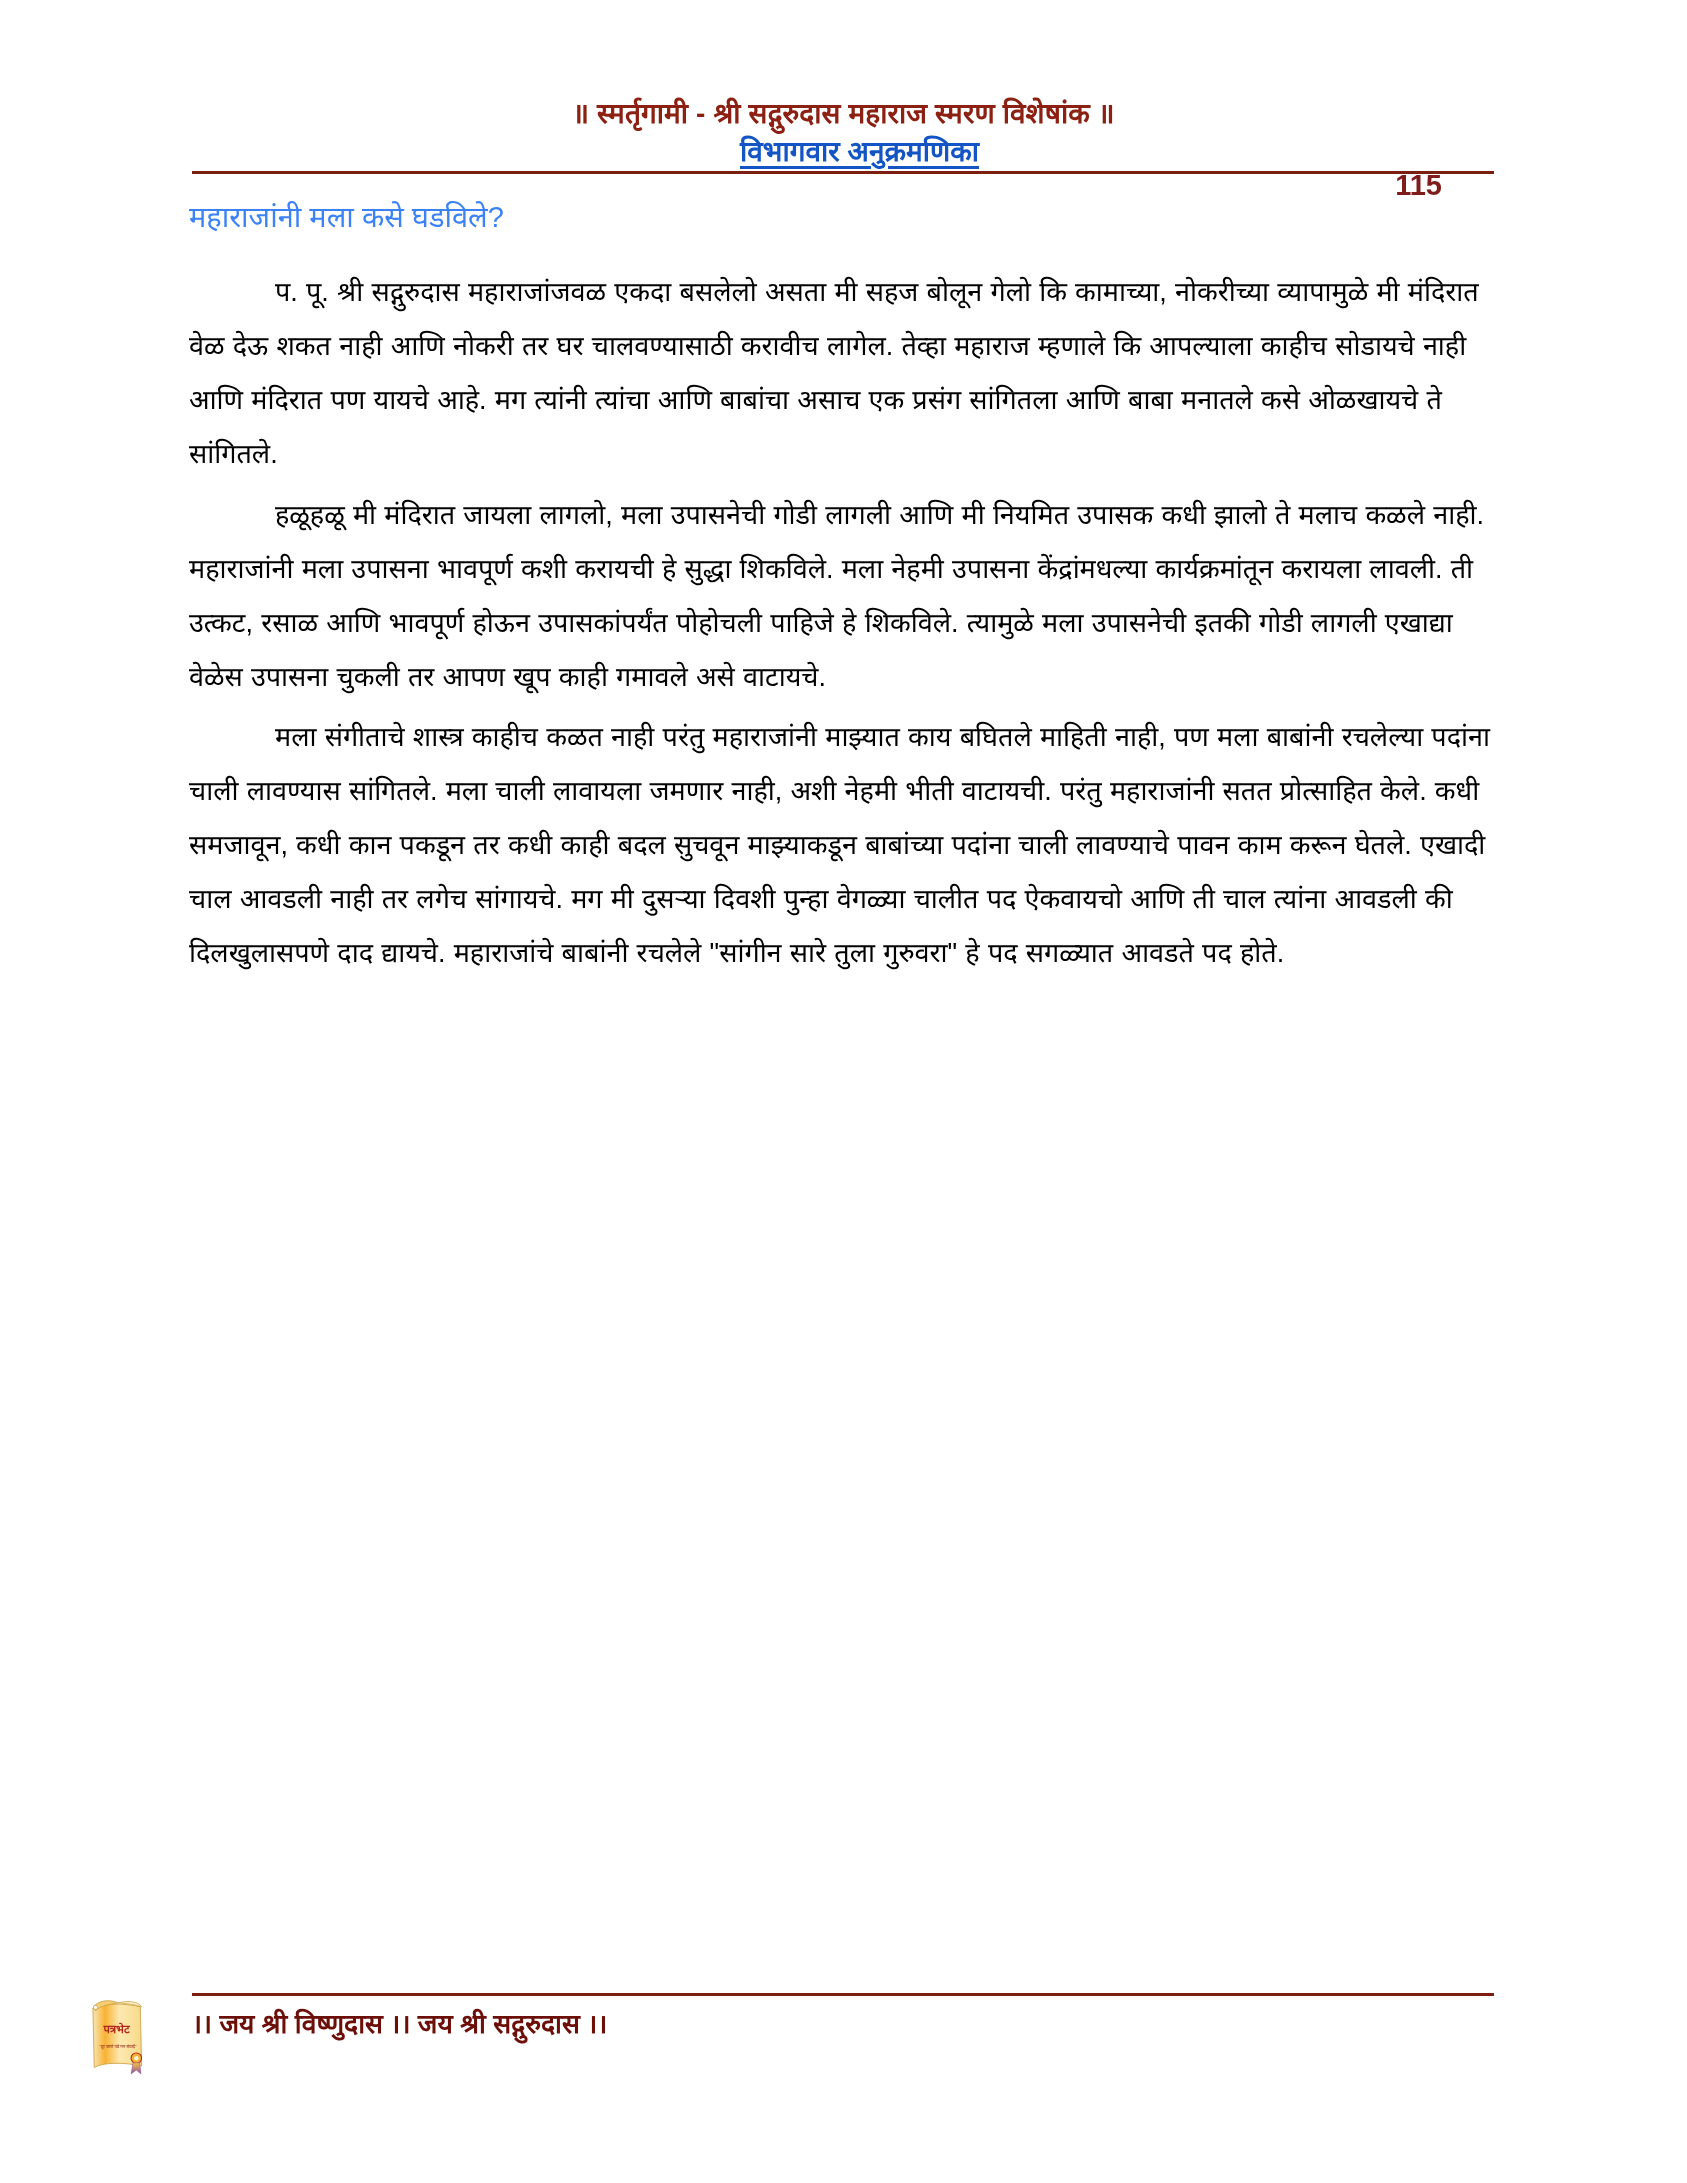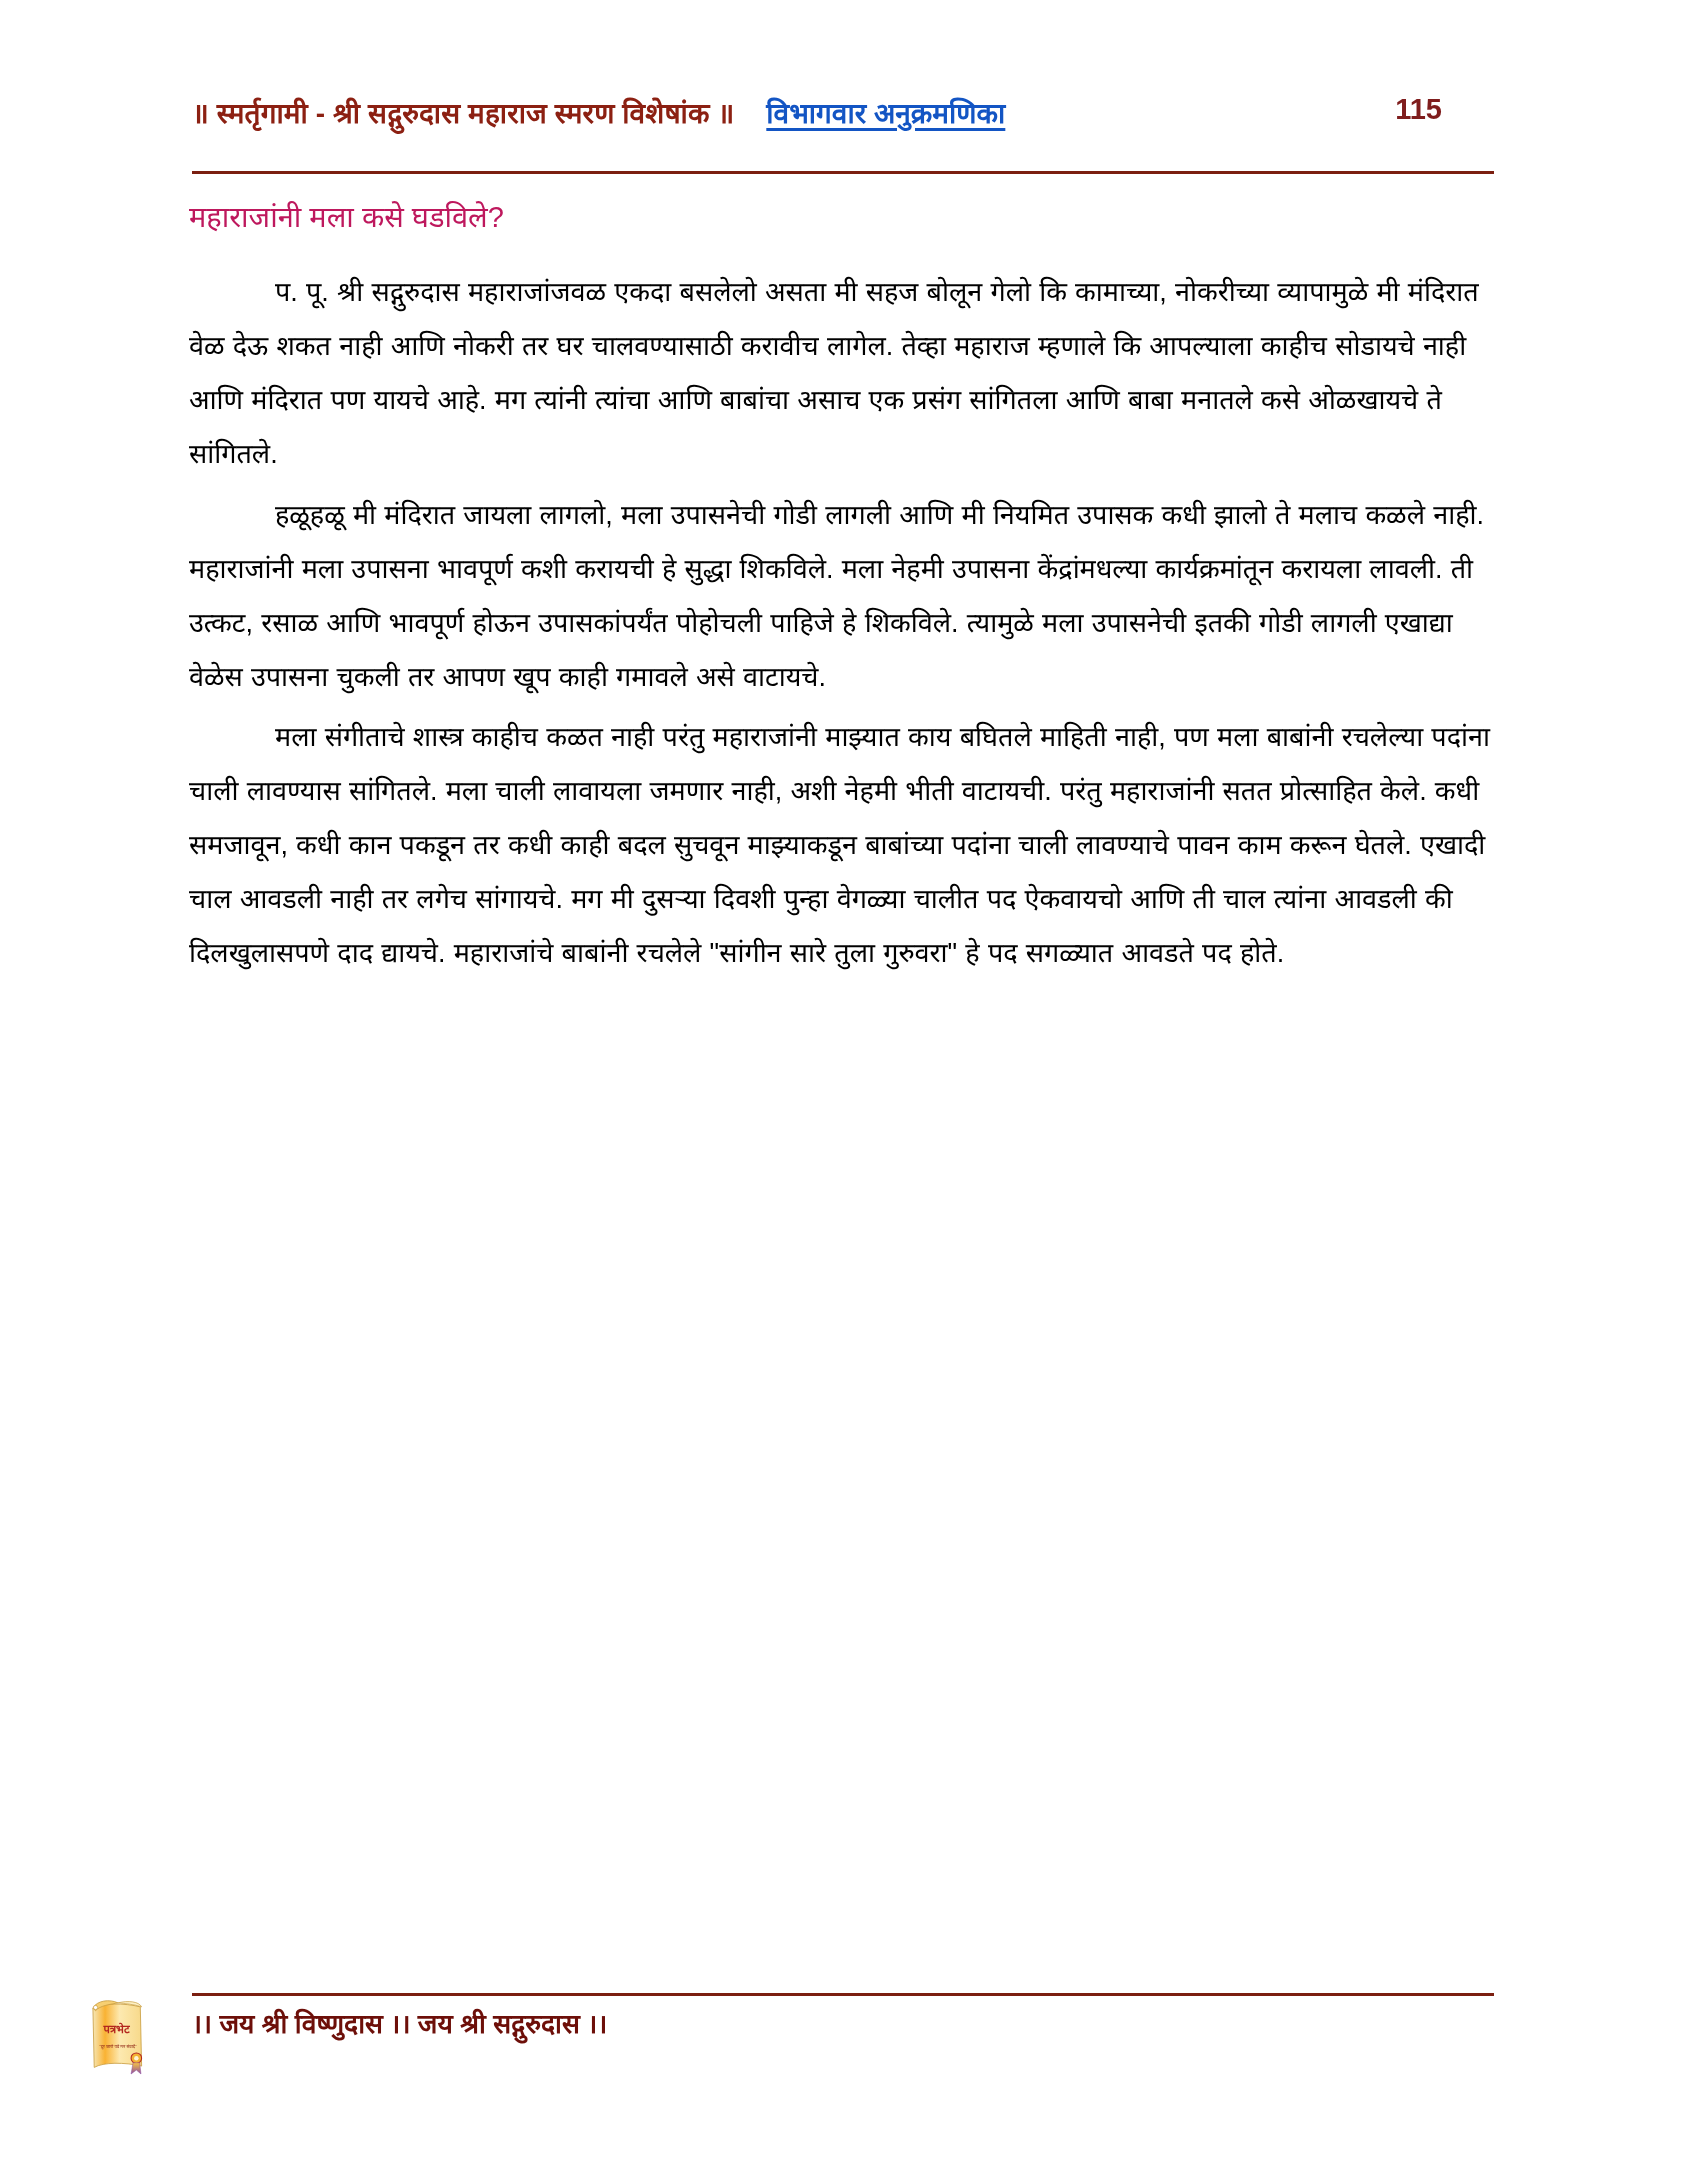--- a/index.html
+++ b/index.html
@@ -22,20 +22,22 @@
   }
 
   
   .header {
     position: absolute;
     left: 192px;
     top: 93px;
     width: 1303px;
     height: 60px;
     display: flex;
+    align-items: center;
+    flex-direction: column;
   }
   .header-title {
     color: #8c2012;
     font-size: 28px;
     font-weight: bold;
     white-space: nowrap;
     letter-spacing: 0.1px;
   }
   .header-link {
     color: #1355c4;
@@ -63,21 +65,21 @@
     width: 1302px;
     height: 3.3px;
     background: #7b1f10;
   }
 
   
   .section-heading {
     position: absolute;
     left: 189px;
     top: 196px;
-    color: #be185d;
+    color: #3b82f6;
     font-size: 29px;
     font-weight: normal;
     white-space: nowrap;
   }
 
   
   .body-copy {
     position: absolute;
     left: 189px;
     top: 265px;

